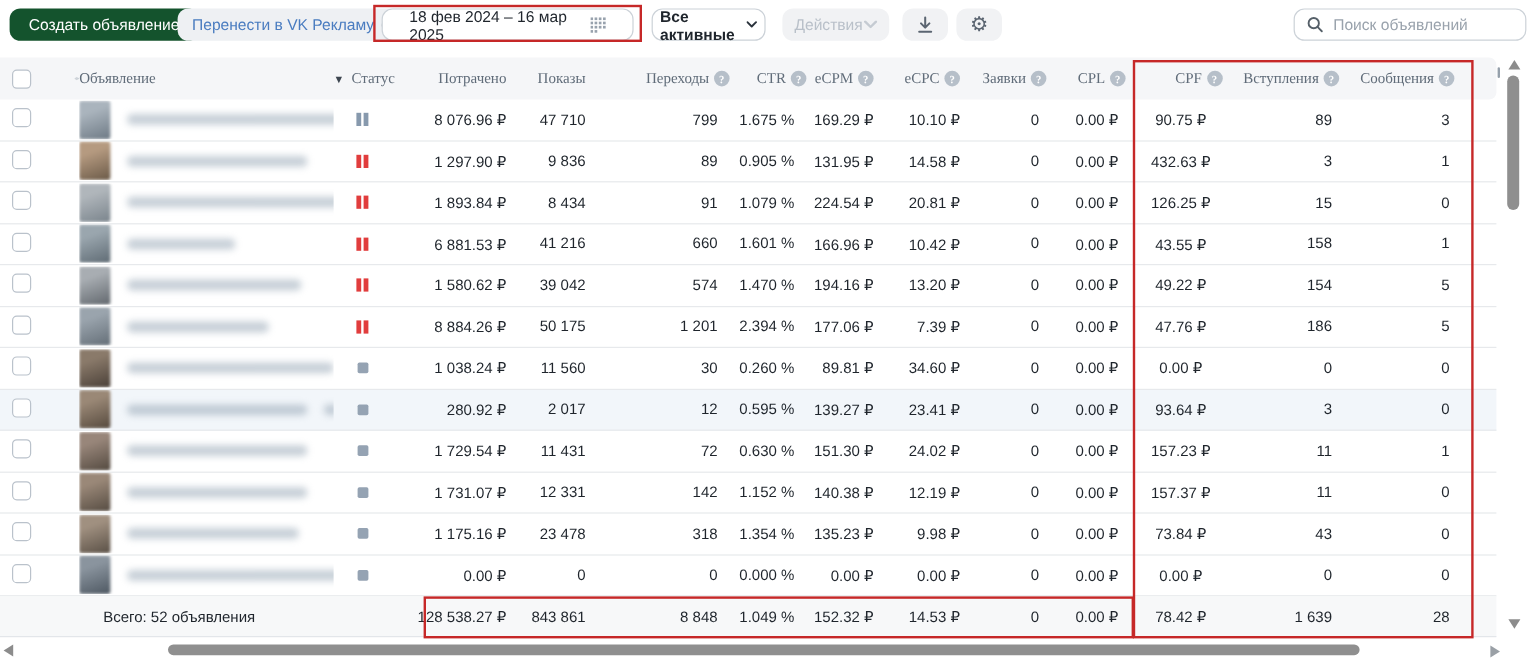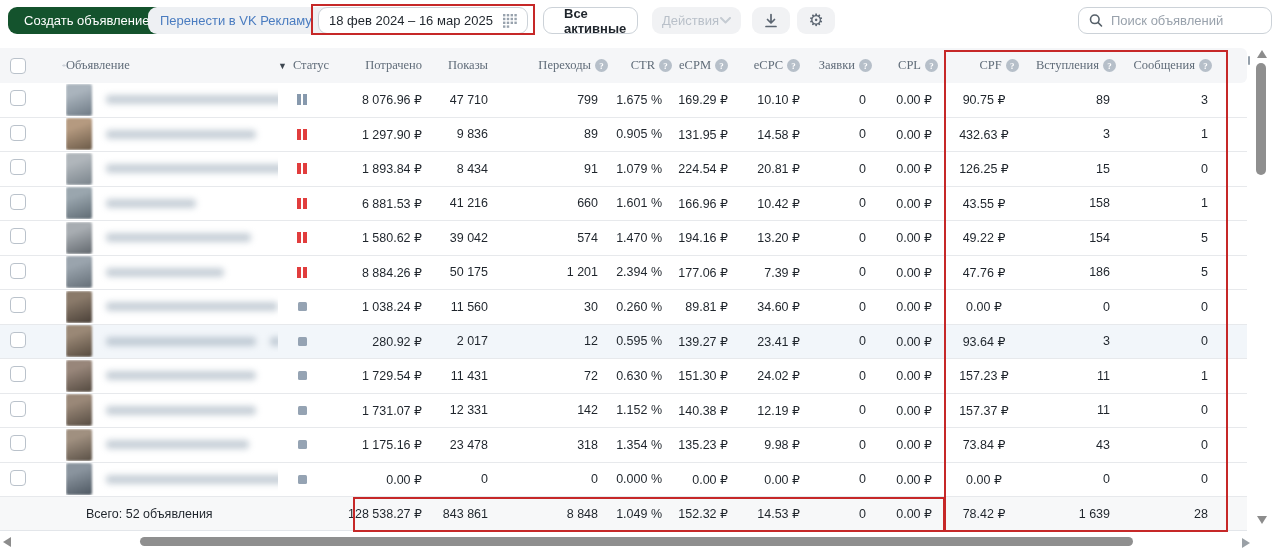--- a/index.html
+++ b/index.html
@@ -5,22 +5,22 @@
   * { margin:0; padding:0; box-sizing:border-box; }
   html,body { background:#fff; }
   body { font-family:"Liberation Sans","DejaVu Sans",sans-serif; }
   #app { position:relative; width:1280px; height:551px; background:#fff; overflow:hidden; }
 
   
   .tb-item { position:absolute; top:7px; height:27px; display:flex; align-items:center; border-radius:9px; font-size:13px; }
   .btn-primary { left:8px; padding:0 16px; background:#14532d; color:#fff; cursor:pointer; }
   .btn-soft { left:148px; padding:0 12px; background:#eef0f3; color:#4a7cc0; gap:6px; cursor:pointer; }
   .help-badge { width:14px; height:14px; border:1.4px solid #a9b2bc; border-radius:50%; color:#98a2ad; font-size:9.5px; font-weight:bold; display:flex; align-items:center; justify-content:center; }
-  .date-btn { left:318px; width:210px; padding:0 10px; background:#fff; border:1px solid #ccd2d8; color:#1f252c; justify-content:space-between; cursor:pointer; }
-  .select-btn { left:543px; width:95px; padding:0 20px; background:#fff; border:1px solid #ccd2d8; color:#1f252c; justify-content:space-between; font-weight:bold; cursor:pointer; }
+  .date-btn { left:318px; width:210px; padding:0 22px; background:#fff; border:1px solid #ccd2d8; color:#1f252c; justify-content:space-between; cursor:pointer; }
+  .select-btn { left:543px; width:95px; padding:0 6px; background:#fff; border:1px solid #ccd2d8; color:#1f252c; justify-content:space-between; font-weight:bold; cursor:pointer; }
   .actions-btn { left:652px; width:89px; padding:0 10px; background:#f1f2f4; color:#b9c0c9; justify-content:space-between; }
   .icon-btn { width:38px; justify-content:center; background:#f1f2f4; color:#5b6571; cursor:pointer; }
   .dl-btn { left:752px; } .gear-btn { left:797px; font-size:17px; line-height:1; }
   .search-box { left:1078px; width:194px; padding:0 10px; background:#fff; border:1px solid #ccd2d8; gap:8px; }
   .search-box input { border:none; outline:none; width:150px; font-size:13px; color:#1f252c; font-family:inherit; background:transparent; }
   .search-box input::placeholder { color:#99a2ac; }
   .chev { display:inline-block; }
 
   
   #tbl { position:absolute; left:0; top:48px; width:1247px; }

